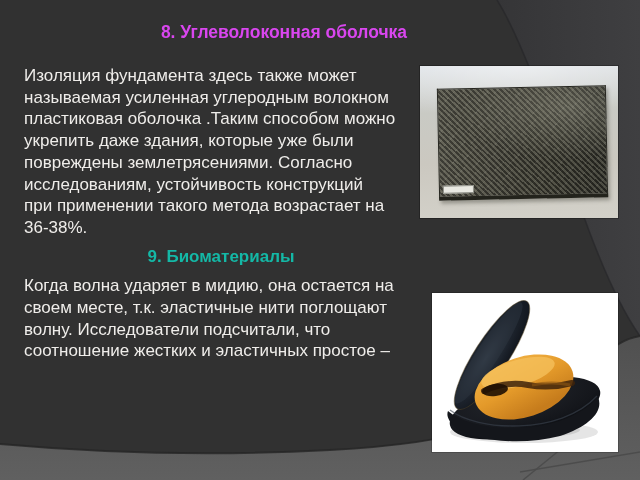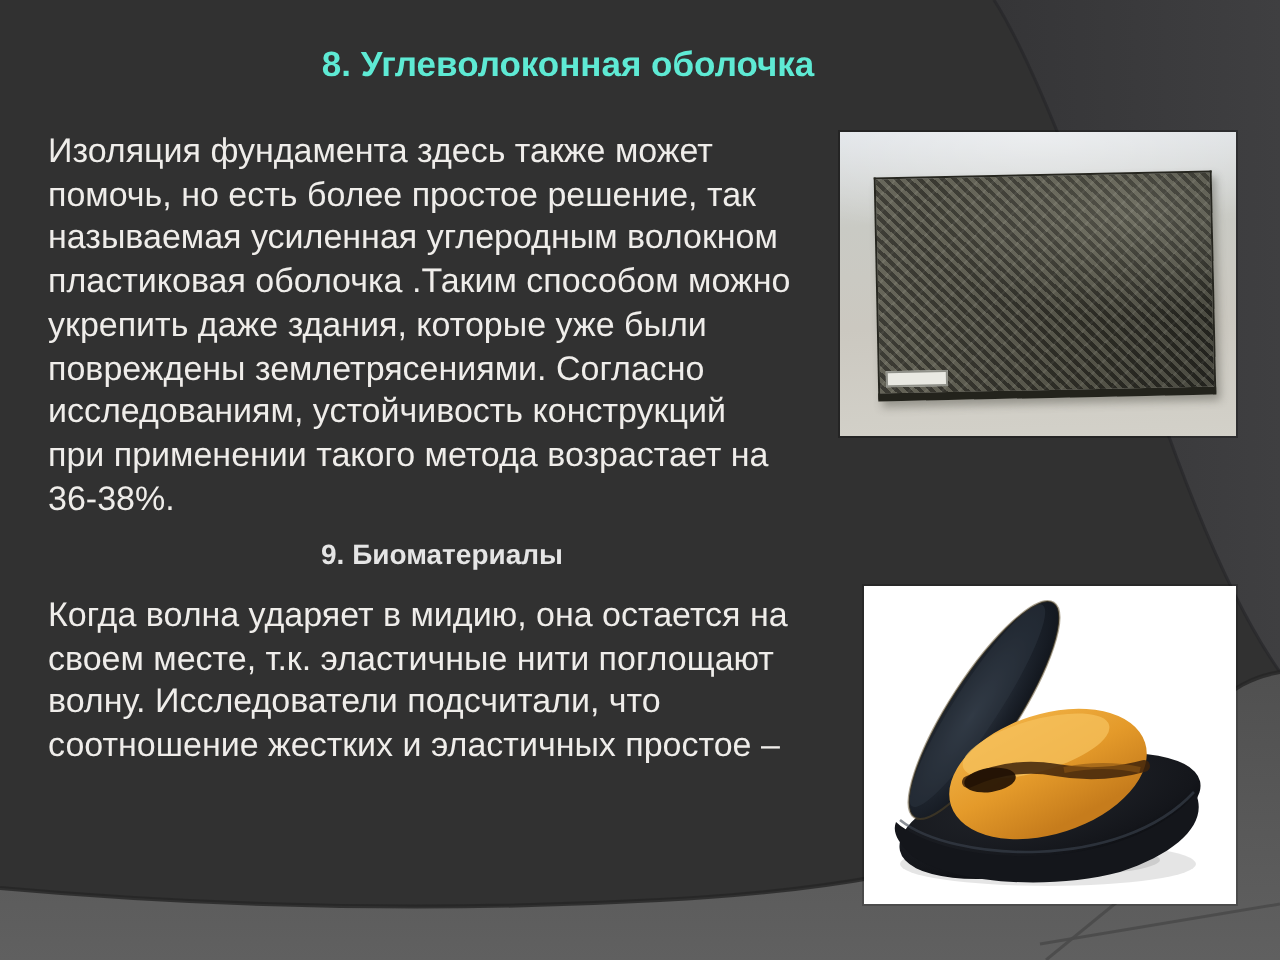--- a/index.html
+++ b/index.html
@@ -8,30 +8,30 @@
     width:640px;height:480px;
     overflow:hidden;
     background:#323232;
     font-family:"Liberation Sans","DejaVu Sans",sans-serif;
   }
   .bg-svg{position:absolute;left:0;top:0;width:640px;height:480px;z-index:0;}
 
   .slide-title{
     position:absolute;left:24px;top:22px;width:520px;z-index:2;
     text-align:center;
-    color:#5eead4;font-size:17.5px;font-weight:bold;line-height:20px;
+    color:#d946ef;font-size:17.5px;font-weight:bold;line-height:20px;
   }
   .text-col{
     position:absolute;left:24px;top:65px;width:394px;z-index:2;
     color:#efedea;font-size:17px;line-height:21.7px;
   }
   .body-line{white-space:nowrap;}
   .section-heading{
     text-align:center;
-    color:#e5e5e5;font-weight:bold;font-size:14px;
+    color:#14b8a6;font-weight:bold;font-size:17px;
     margin-top:7px;margin-bottom:8px;
   }
 
   
   .photo-carbon{
     position:absolute;left:420px;top:66px;width:198px;height:152px;z-index:3;
     background:
       radial-gradient(140% 60% at 50% 0%, rgba(255,255,255,0.45), rgba(255,255,255,0) 60%),
       linear-gradient(178deg,#dfe3e8 0%,#c9cac4 30%,#cbc8c0 62%,#d3d1c9 100%);
     box-shadow:0 0 0 1px rgba(0,0,0,0.25);
@@ -87,21 +87,20 @@
 
     <path d="M520,472 L640,452" stroke="#4b4b4b" stroke-width="1.5" opacity="0.9"></path>
     <path d="M561,449 L523,480" stroke="#4b4b4b" stroke-width="1.5" opacity="0.9"></path>
   </svg>
 
   <div class="slide-title">8. Углеволоконная оболочка</div>
 
   <div class="text-col">
     <div>
       <div class="body-line">Изоляция фундамента здесь также может</div>
-      <div class="body-line">помочь, но есть более простое решение, так</div>
       <div class="body-line">называемая усиленная углеродным волокном</div>
       <div class="body-line">пластиковая оболочка .Таким способом можно</div>
       <div class="body-line">укрепить даже здания, которые уже были</div>
       <div class="body-line">повреждены землетрясениями. Согласно</div>
       <div class="body-line">исследованиям, устойчивость конструкций</div>
       <div class="body-line">при применении такого метода возрастает на</div>
       <div class="body-line">36-38%.</div>
     </div>
 
     <div class="section-heading">9. Биоматериалы</div>

